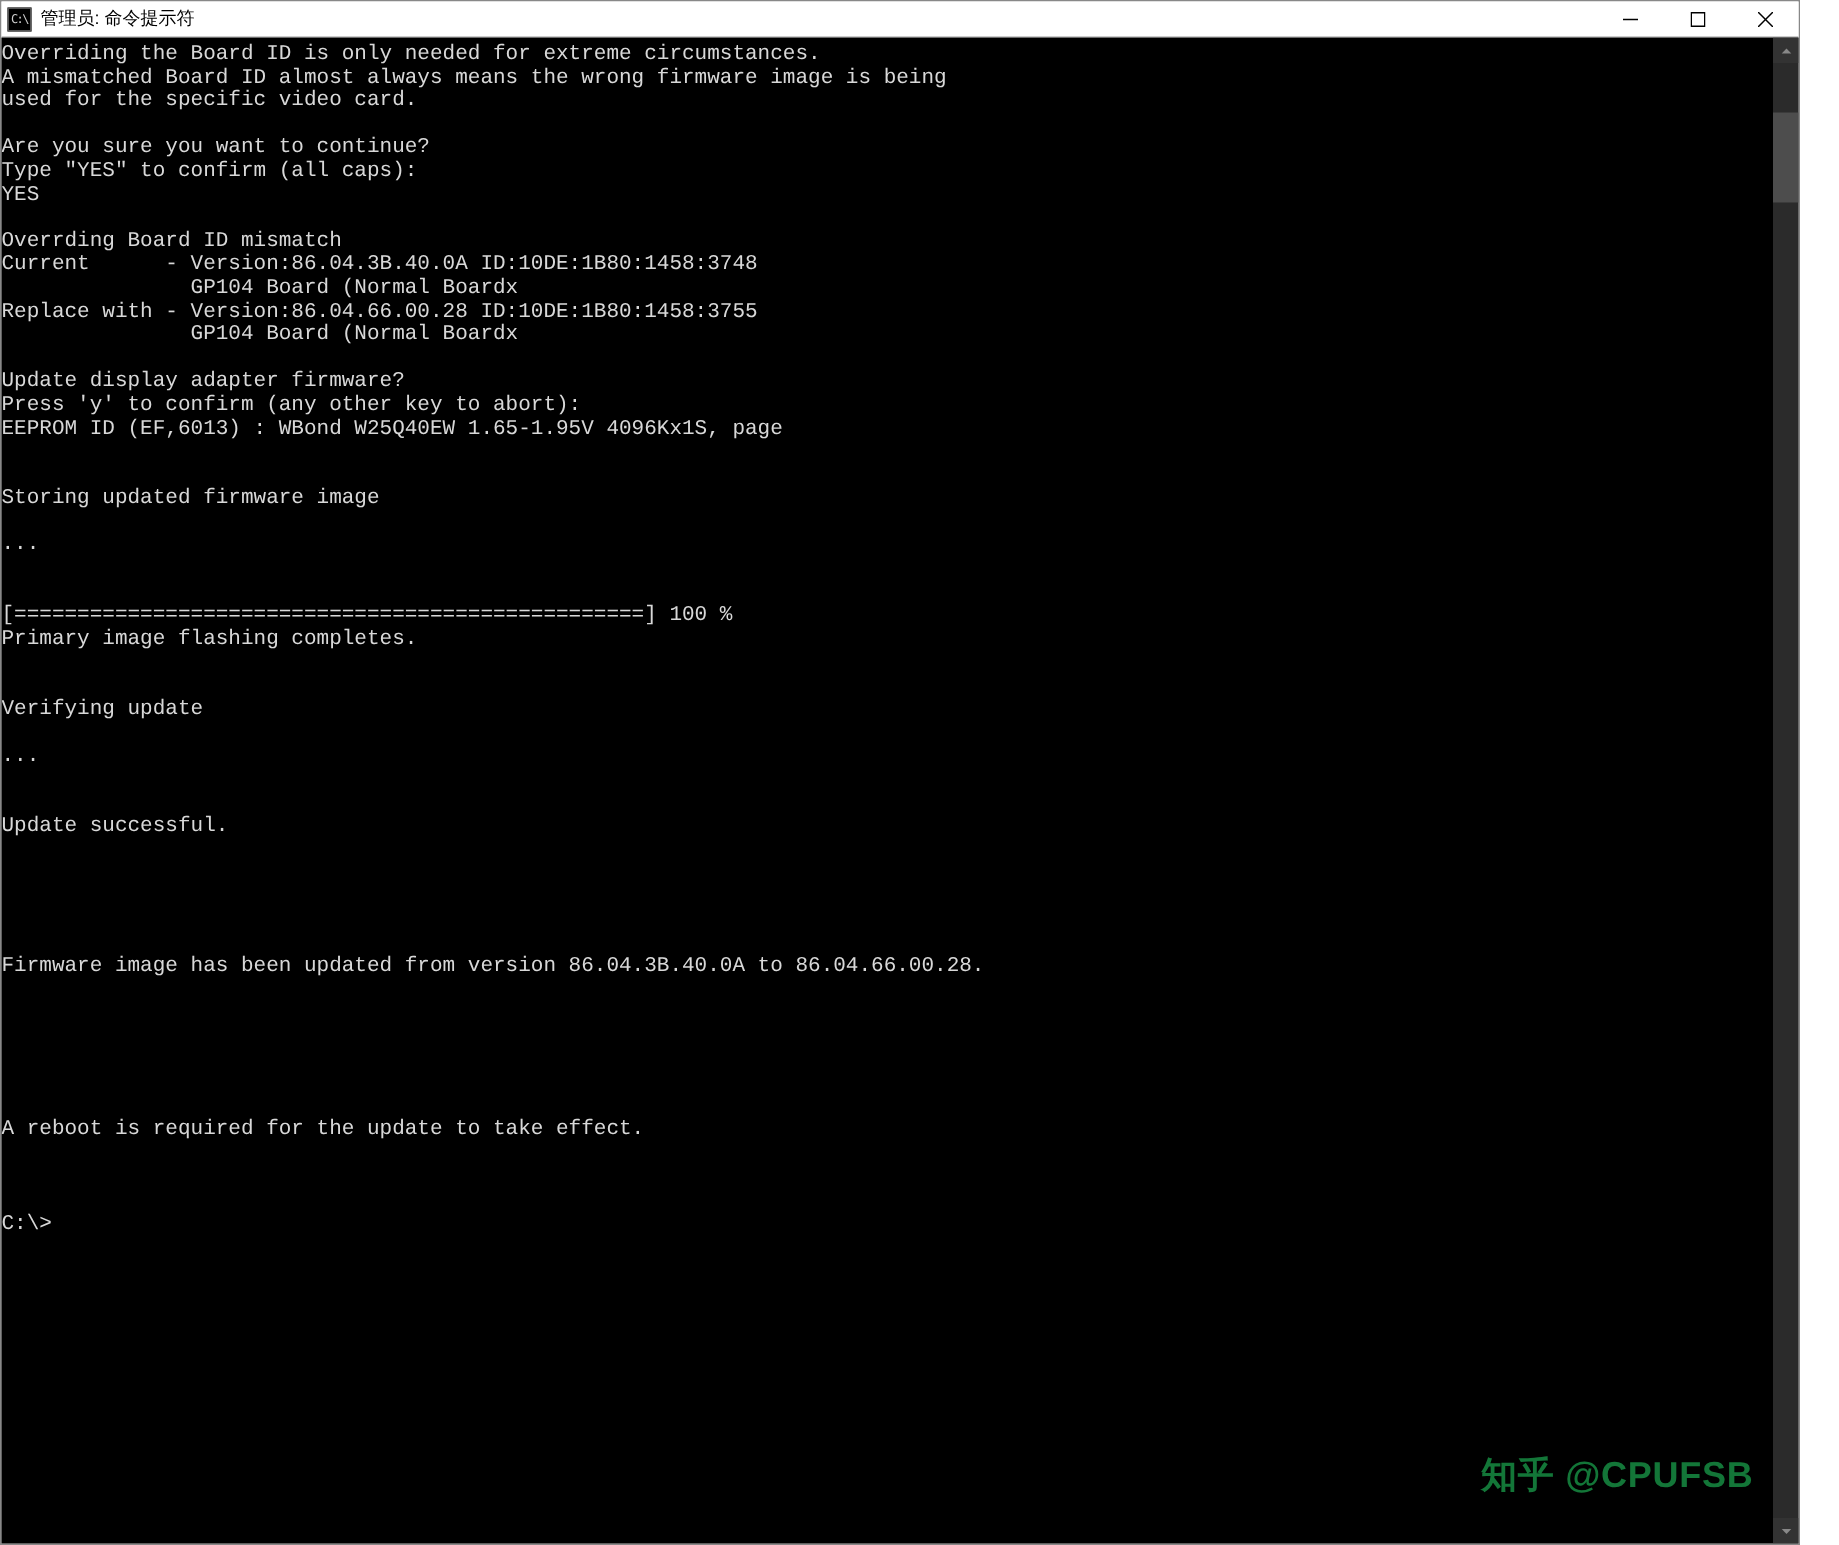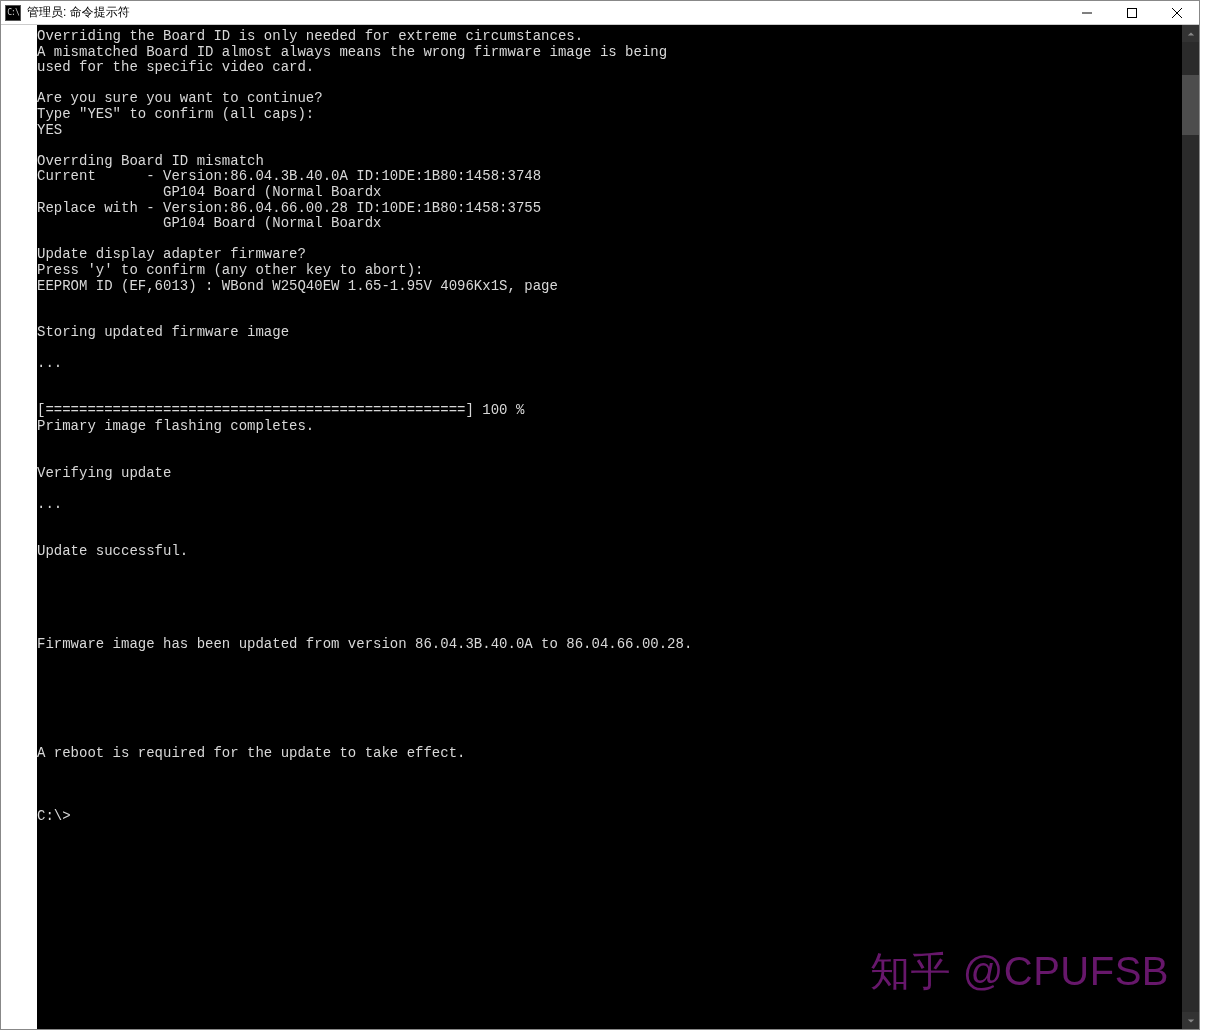--- a/index.html
+++ b/index.html
@@ -60,21 +60,20 @@
       font-size: 10px;
       color: #000;
       cursor: pointer;
     }
     .titlebar-btn svg { width: 10px; height: 10px; stroke: #000; stroke-width: 1; fill: none; }
     .terminal-wrap {
       flex: 1;
       display: flex;
       background: #404040;
       overflow: hidden;
-      margin-left: 36px;
     }
     .terminal {
       flex: 1;
       background: #000000;
       color: #d8d8d8;
       font-family: "NSimSun", "SimSun", Consolas, "Courier New", monospace;
       font-size: 14px;
       line-height: 15.6px;
       white-space: pre;
       padding: 4px 0 0 0;
@@ -103,26 +102,26 @@
       position: absolute;
       left: 0; right: 0;
       top: 50px;
       height: 60px;
       background: #4d4d4d;
     }
     .watermark {
       position: absolute;
       right: 30px;
       bottom: 30px;
-      font-size: 40px;
-      color: #701a75;
+      font-size: 24px;
+      color: #15803d;
       opacity: 0.92;
       font-family: "Microsoft YaHei", Arial, sans-serif;
       pointer-events: none;
-      font-weight: 400;
+      font-weight: 700;
       letter-spacing: 0.5px;
     }
   </style>
 </head>
 <body>
 
 <div class="window">
 
   <div class="titlebar">
     <span class="titlebar-icon">C:\</span>

